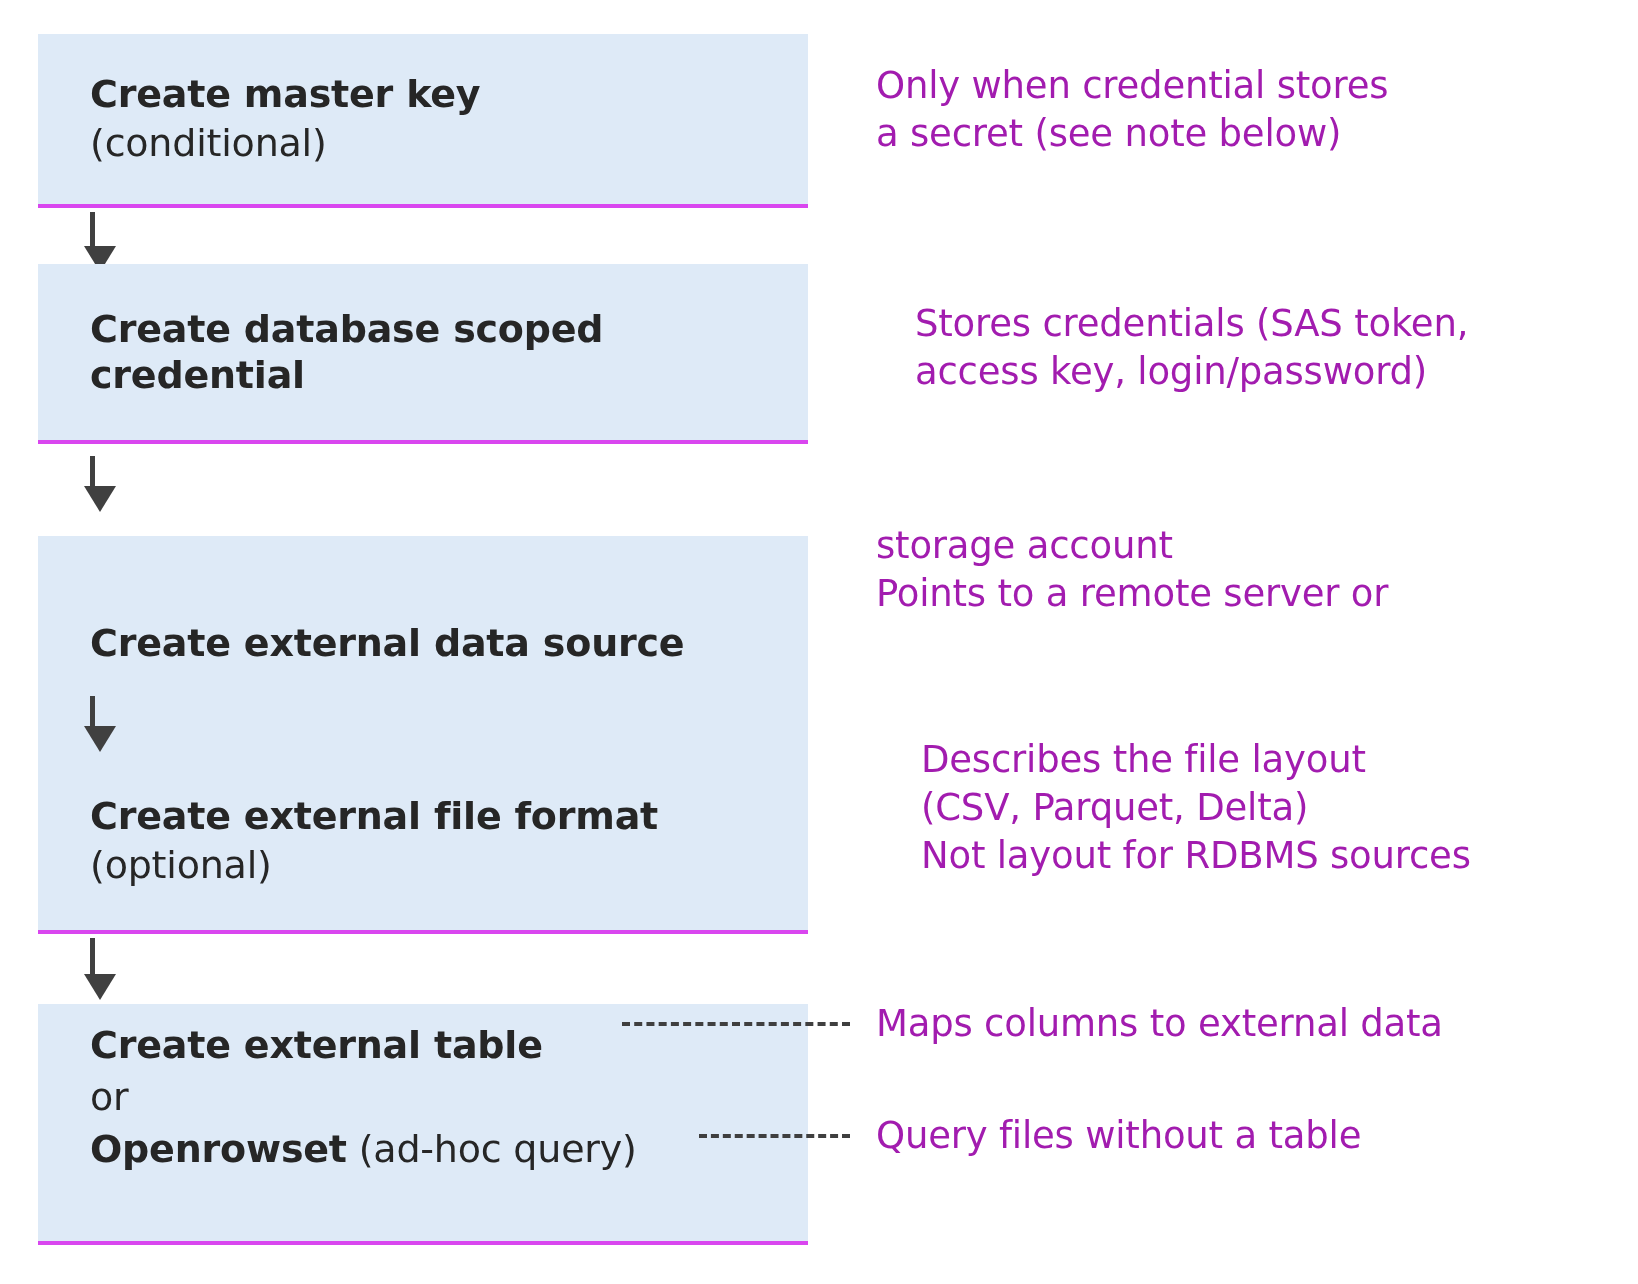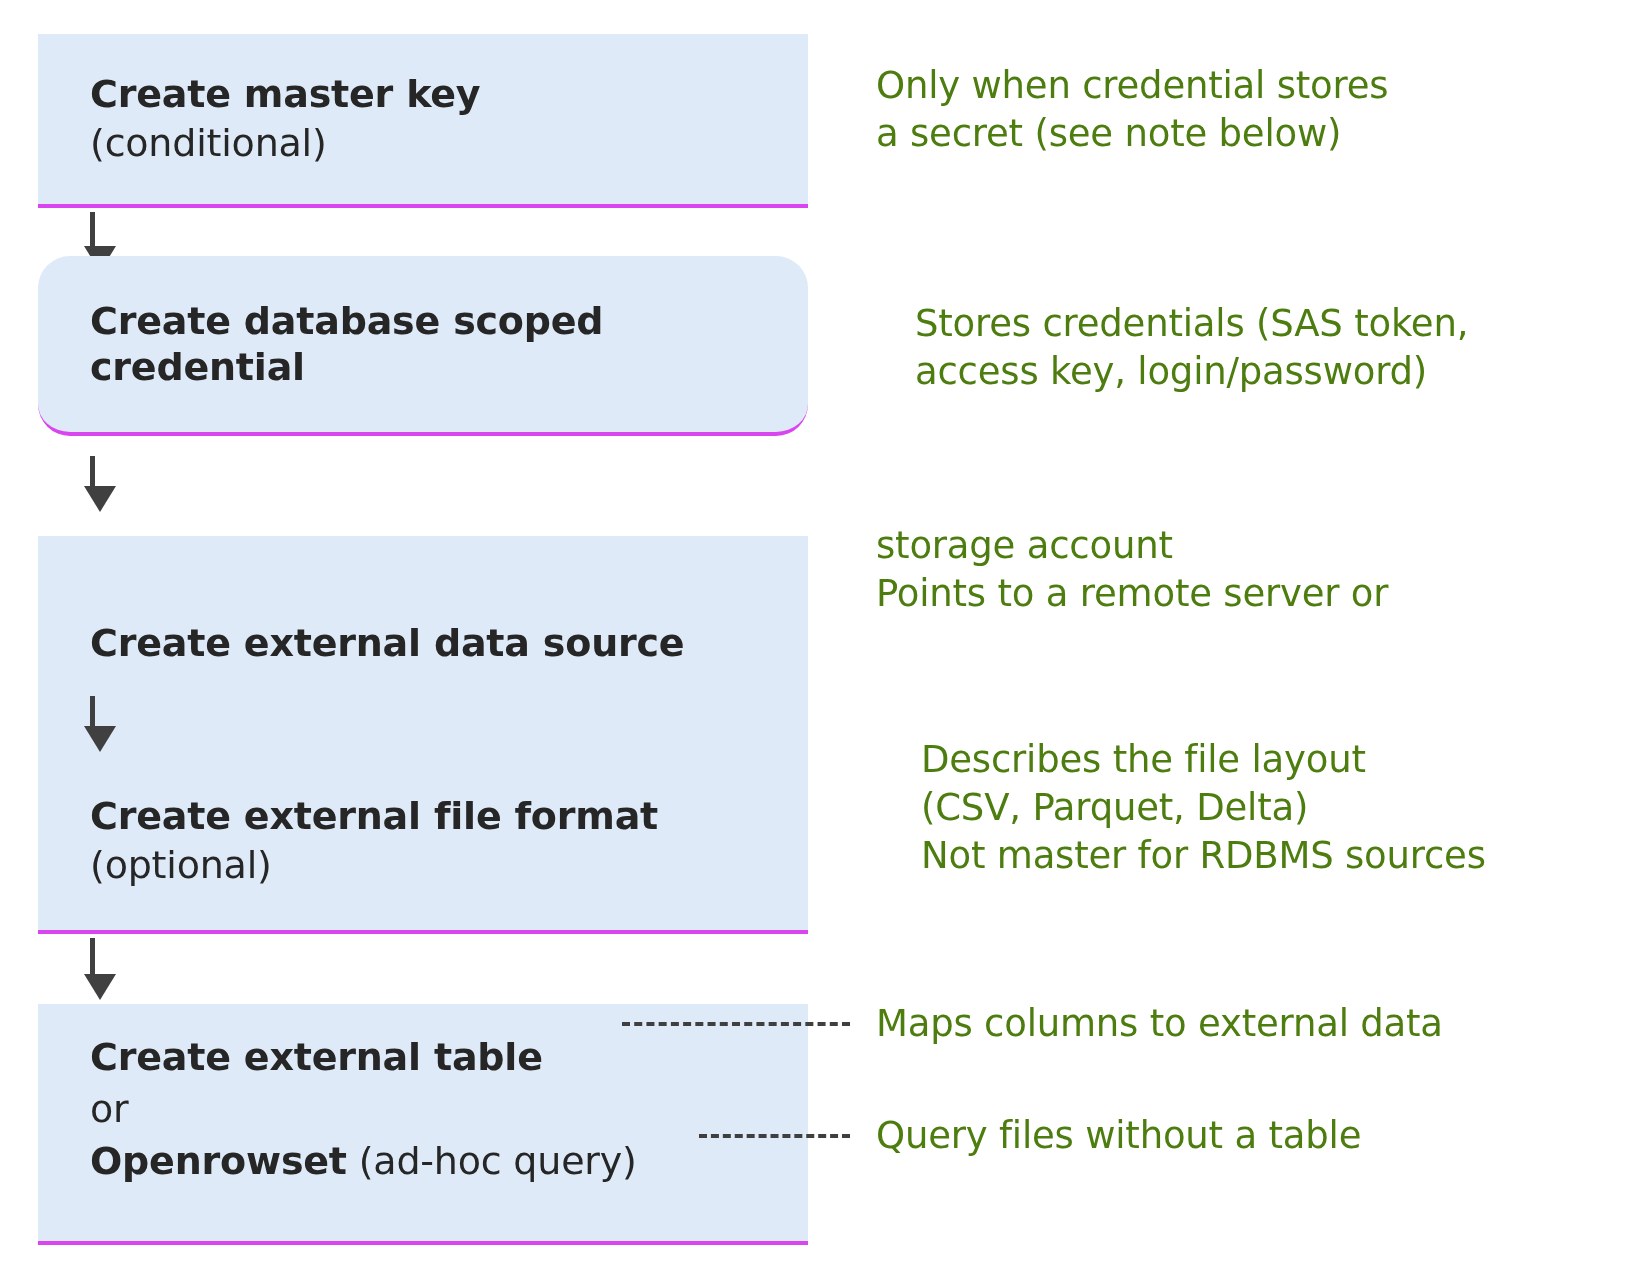--- a/index.html
+++ b/index.html
@@ -47,21 +47,21 @@
     line-height: 1.22;
   }
 
   
   .note {
     position: absolute;
     left: 876px;
     font-size: 37px;
     line-height: 1.30;
     letter-spacing: -0.2px;
-    color: #4d7c0f;
+    color: #a21caf;
     white-space: nowrap;
   }
   .note div { white-space: nowrap; }
 
   
   .arrow {
     position: absolute;
     left: 84px;
     width: 16px;
   }
@@ -102,21 +102,21 @@
   <div class="note" style="top:62px;">
     <div>Only when credential stores</div>
     <div>a secret (see note below)</div>
   </div>
 
   <div class="arrow" style="top:212px; height:60px;">
     <div class="shaft" style="height:36px;"></div>
     <div class="head" style="top:34px; left:8px;"></div>
   </div>
 
-  <div class="flow-box" style="top:256px; height:180px;border-radius:32px;">
+  <div class="flow-box" style="top:264px; height:180px;">
     <div class="box-line bold small-gap">Create database scoped</div>
     <div class="box-line bold small-gap">credential</div>
   </div>
   <div class="note" style="top:300px;margin-left:39px;">
     <div>Stores credentials (SAS token,</div>
     <div>access key, login/password)</div>
   </div>
 
   <div class="arrow" style="top:456px; height:60px;">
     <div class="shaft" style="height:32px;"></div>
@@ -136,29 +136,29 @@
     <div class="head" style="top:30px; left:8px;"></div>
   </div>
 
   <div class="flow-box" style="top:752px; height:182px;">
     <div class="box-line bold">Create external file format</div>
     <div class="box-line">(optional)</div>
   </div>
   <div class="note" style="top:736px;margin-left:45px;">
     <div>Describes the file layout</div>
     <div>(CSV, Parquet, Delta)</div>
-    <div>Not master for RDBMS sources</div>
+    <div>Not layout for RDBMS sources</div>
   </div>
 
   <div class="arrow" style="top:938px; height:66px;">
     <div class="shaft" style="height:38px;"></div>
     <div class="head" style="top:36px; left:8px;"></div>
   </div>
 
-  <div class="flow-box" style="top:1004px; height:241px; justify-content:flex-start; padding-top:26px;">
+  <div class="flow-box" style="top:1004px; height:241px; justify-content:flex-start; padding-top:14px;">
     <div class="box-line bold" style="line-height:1.45;">Create external table</div>
     <div class="box-line" style="line-height:1.30;">or</div>
     <div class="box-line" style="line-height:1.45;">
       <b>Openrowset</b><span> (ad-hoc query)</span>
     </div>
   </div>
 
   <div class="dashline" style="left:622px; top:1022px; width:228px;"></div>
   <div class="note" style="top:1000px;">
     <div>Maps columns to external data</div>

